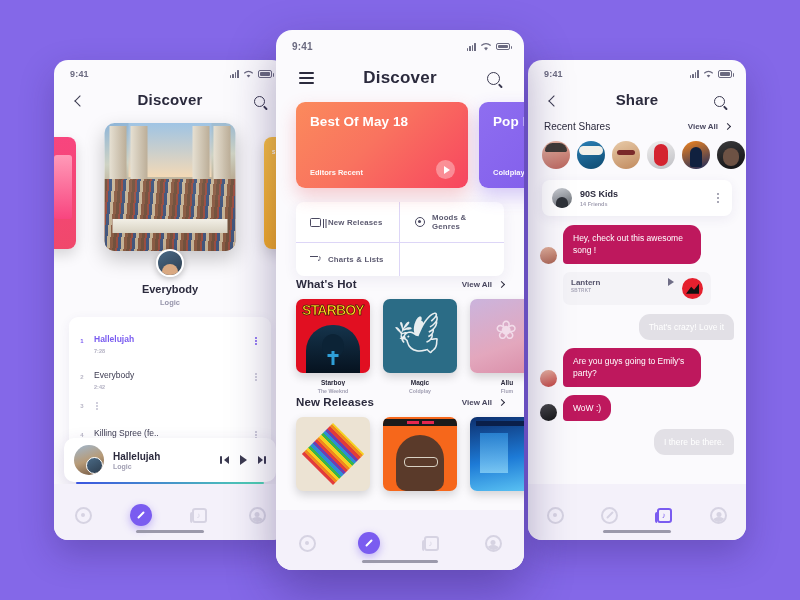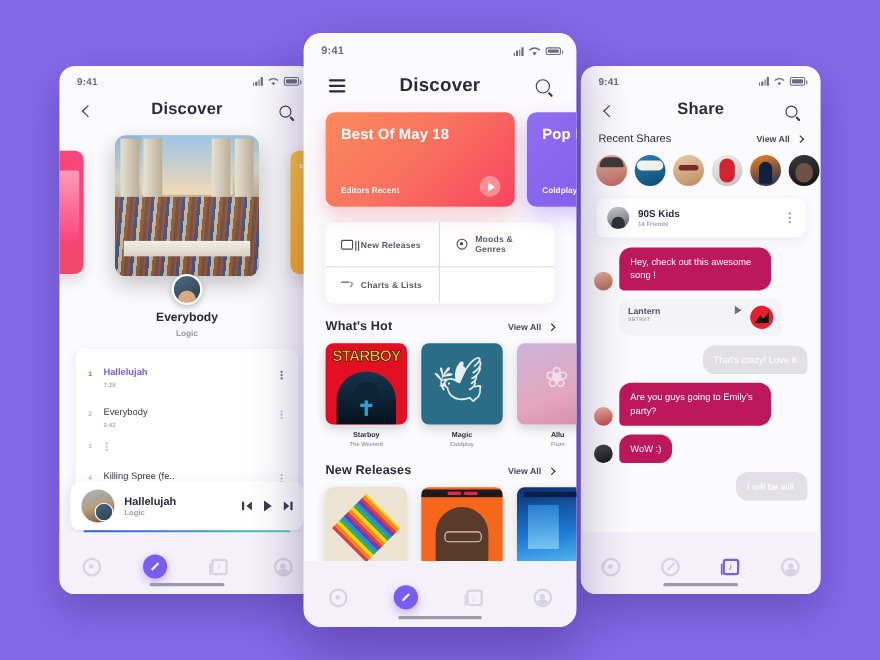--- a/index.html
+++ b/index.html
@@ -197,21 +197,21 @@
   .qi-moods { width: 10px; height: 10px; border: 1.6px solid #4a4860; border-radius: 50%; position: relative; }
   .qi-moods::after { content:''; position:absolute; left:2px; top:1.5px; width:3.5px; height:3.5px;
                      border-radius:50%; background:#4a4860; }
   .qi-charts { width: 11px; height: 9px; position: relative; }
   .qi-charts::before { content:''; position:absolute; left:0; top:1px; width:8px; height:1.4px; background:#4a4860;
                        box-shadow: 0 3px 0 -1px #4a4860, 0 6px 0 -2px #4a4860; }
   .qi-charts::after { content:'♪'; position:absolute; right:-1px; top:-2px; font-size:9px; color:#4a4860; }
   .qi-radio { width: 11px; height: 9px; border: 1.4px solid #4a4860; border-radius: 1.5px; position: relative; }
   .qi-radio::after { content:'♪'; position:absolute; left:2.5px; top:-2.5px; font-size:8px; color:#4a4860; }
 
-  .sec-head { display: flex; align-items: center; justify-content: space-between; margin: 15px 20px 9px; }
+  .sec-head { display: flex; align-items: center; justify-content: space-between; margin: 2px 20px 9px; }
   .sec-title { font-size: 11.5px; font-weight: bold; color: #2b2a3d; letter-spacing: .1px; }
   .view-all { display: flex; align-items: center; gap: 7px; font-size: 8px; font-weight: bold; color: #4a4860; }
   .chev-r { width: 5px; height: 5px; border-top: 1.6px solid #2b2a3d; border-right: 1.6px solid #2b2a3d;
             transform: rotate(45deg); }
 
   .album-row { display: flex; gap: 13px; padding-left: 20px; }
   .al { flex: none; width: 74px; }
   .al-art { width: 74px; height: 74px; border-radius: 7px; overflow: hidden; position: relative;
             box-shadow: 0 4px 10px rgba(0,0,0,.16); }
   .al-name { font-size: 6.5px; font-weight: bold; color: #2b2a3d; text-align: center; margin-top: 6px;
@@ -524,21 +524,21 @@
       </div>
       <div class="row">
         <span class="c-av c"></span>
         <span class="bub them">Are you guys going to Emily's party?</span>
       </div>
       <div class="row">
         <span class="c-av b"></span>
         <span class="bub them">WoW :)</span>
       </div>
       <div class="row me">
-        <span class="bub mine">I will be will.</span>
+        <span class="bub mine">I there be there.</span>
       </div>
     </div>
 
     <div class="tabbar">
       <span class="tab">
           <span class="ico-disc"></span>
         </span>
       <span class="tab">
           <span class="ico-compass flat">
             <span class="needle"></span>

